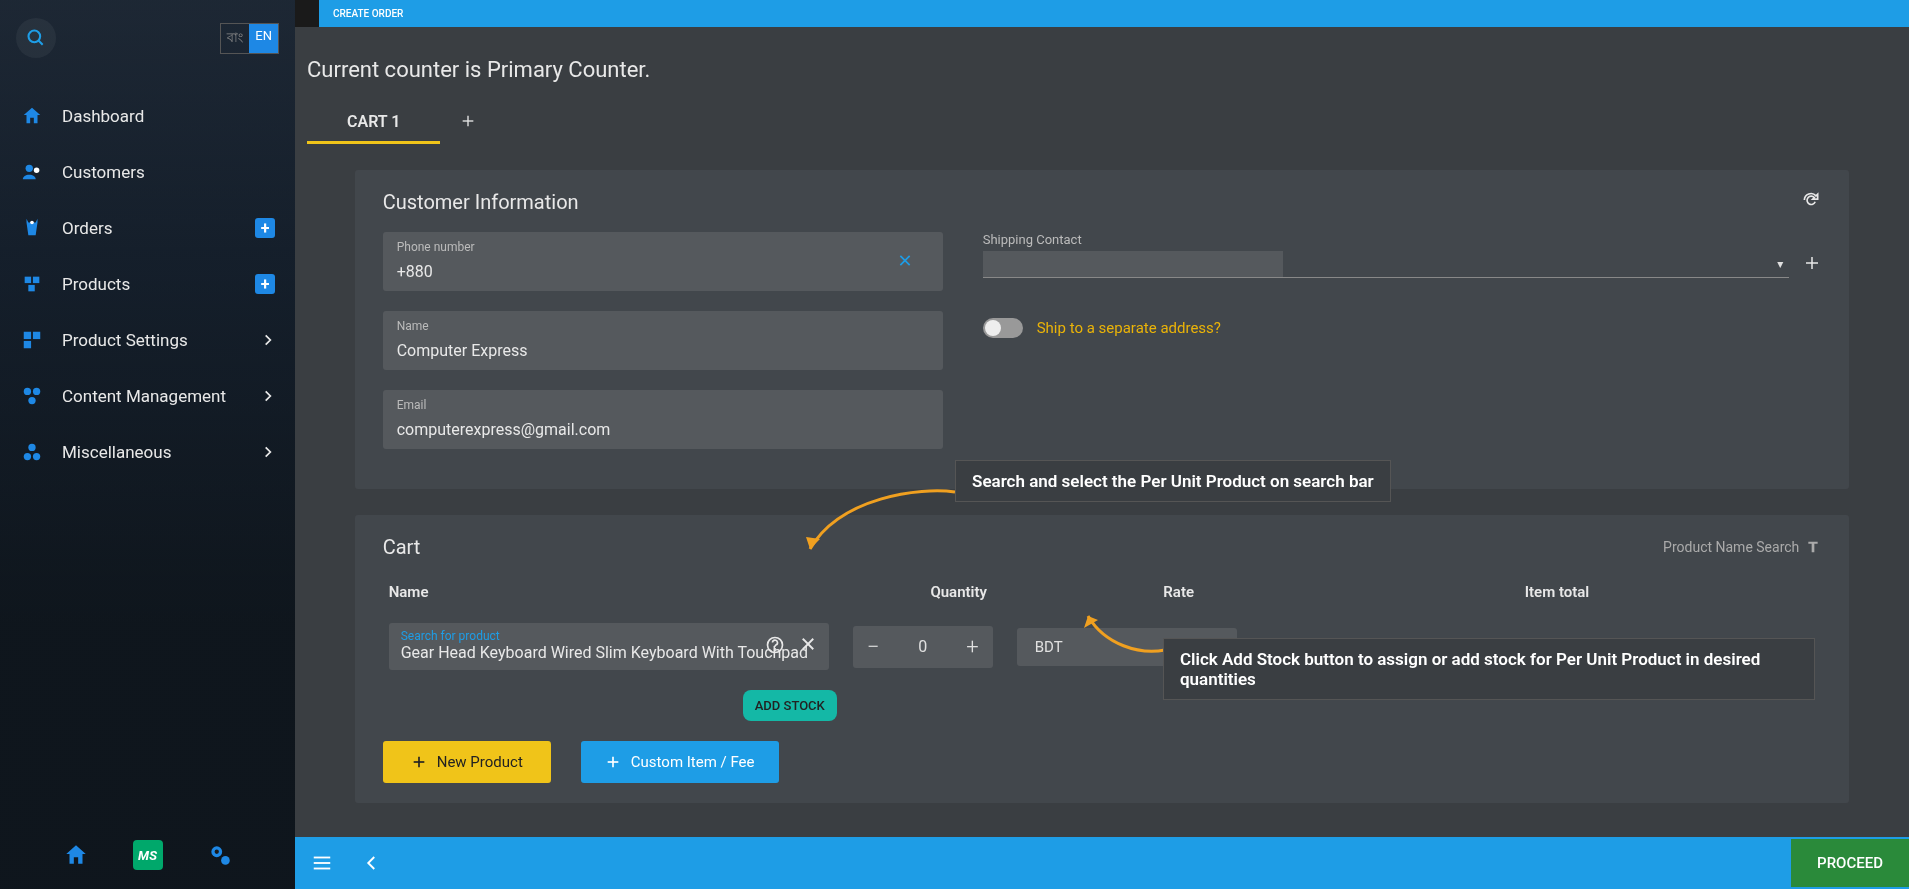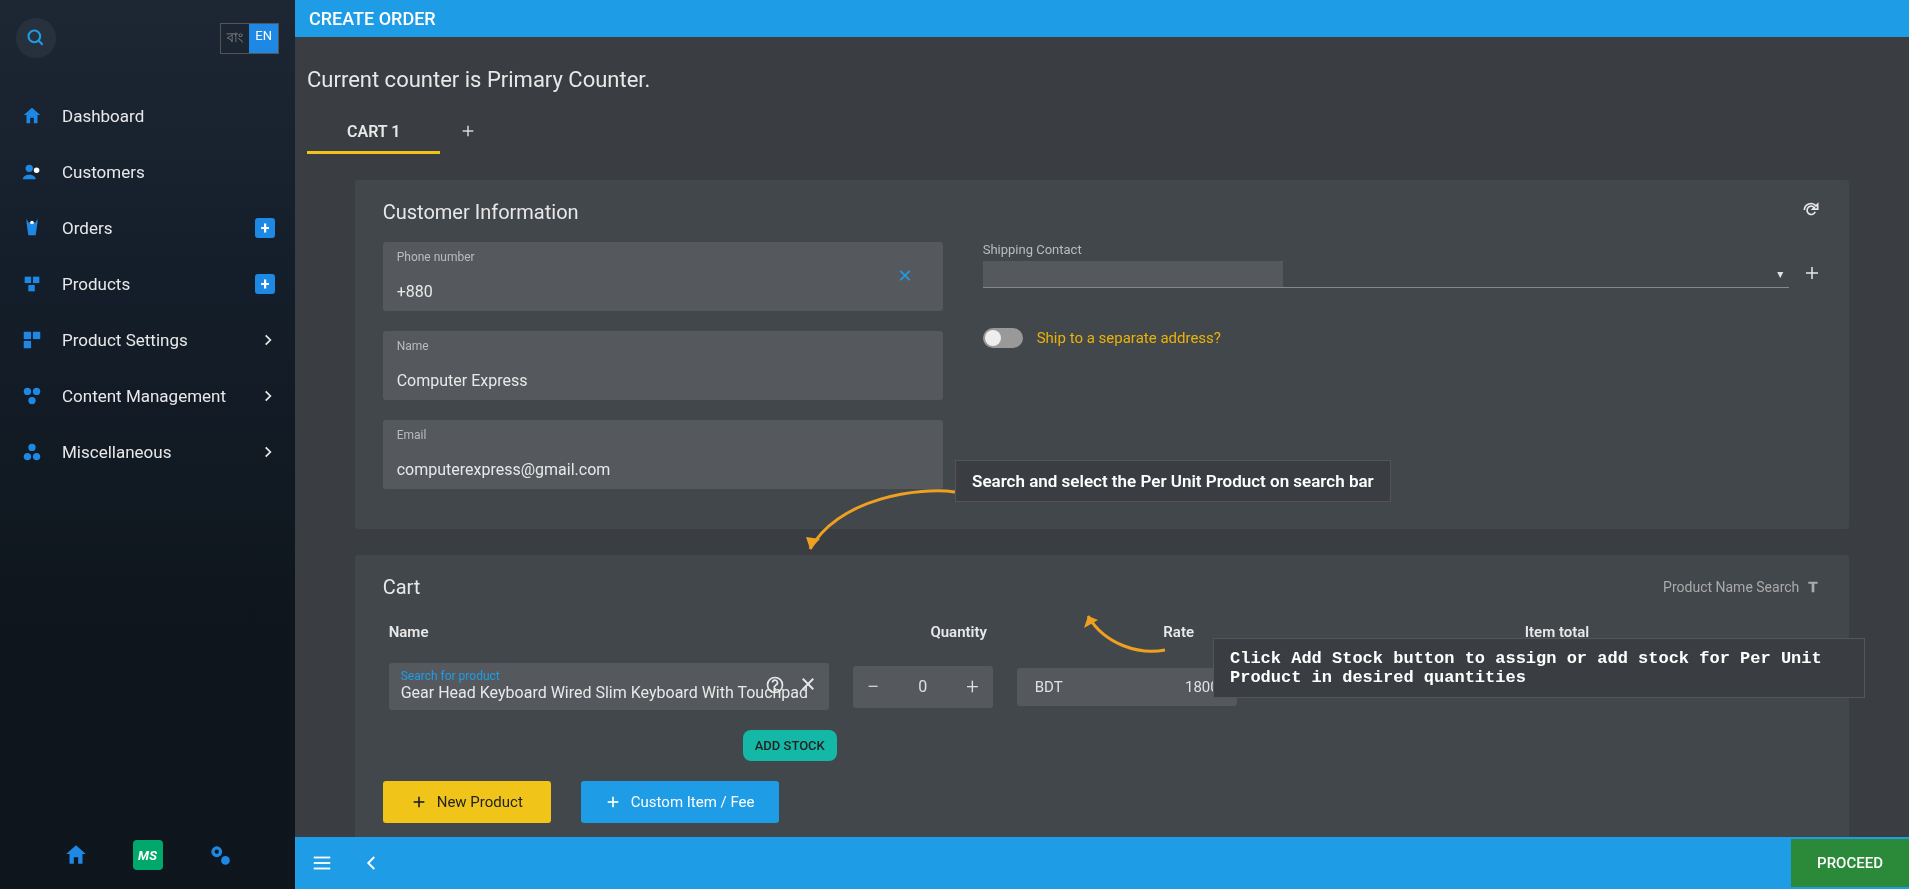--- a/index.html
+++ b/index.html
@@ -97,22 +97,23 @@
     flex: 1;
     display: flex;
     flex-direction: column;
     height: 889px;
     position: relative;
   }
   .topbar {
     background: #1e9de6;
     color: #fff;
     padding: 8px 14px;
-    font-size: 18px;
+    font-size: 10px;
     font-weight: 500;
+    margin-left: 24px;
   }
   .content {
     flex: 1;
     background: #3a3e42;
     overflow-y: auto;
     padding: 30px 12px 80px 12px;
   }
   .counter-text {
     font-size: 22px;
     color: #e8e8e8;
@@ -177,21 +178,21 @@
     margin-bottom: 20px;
     position: relative;
   }
   .field-label {
     font-size: 12px;
     color: #bbb;
   }
   .field-value {
     font-size: 16px;
     color: #e8e8e8;
-    margin-top: 18px;
+    margin-top: 8px;
   }
   .field-clear {
     position: absolute;
     right: 30px;
     top: 50%;
     transform: translateY(-50%);
     color: #1e9de6;
     font-size: 18px;
     cursor: pointer;
   }
@@ -356,21 +357,21 @@
     color: #fff;
     z-index: 50;
   }
   .callout-1 { top: 460px; left: 660px; }
   .arrow-1 {
     position: absolute;
     top: 477px; left: 505px;
     width: 160px; height: 80px;
     z-index: 49;
   }
-  .callout-2 { top: 638px; left: 918px; width: 652px; font-family: Liberation Mono, monospace; }
+  .callout-2 { top: 638px; left: 868px; width: 652px; }
   .arrow-2 {
     position: absolute;
     top: 610px; left: 785px;
     width: 90px; height: 50px;
     z-index: 49;
   }
 
   
   .bottombar {
     position: absolute;

